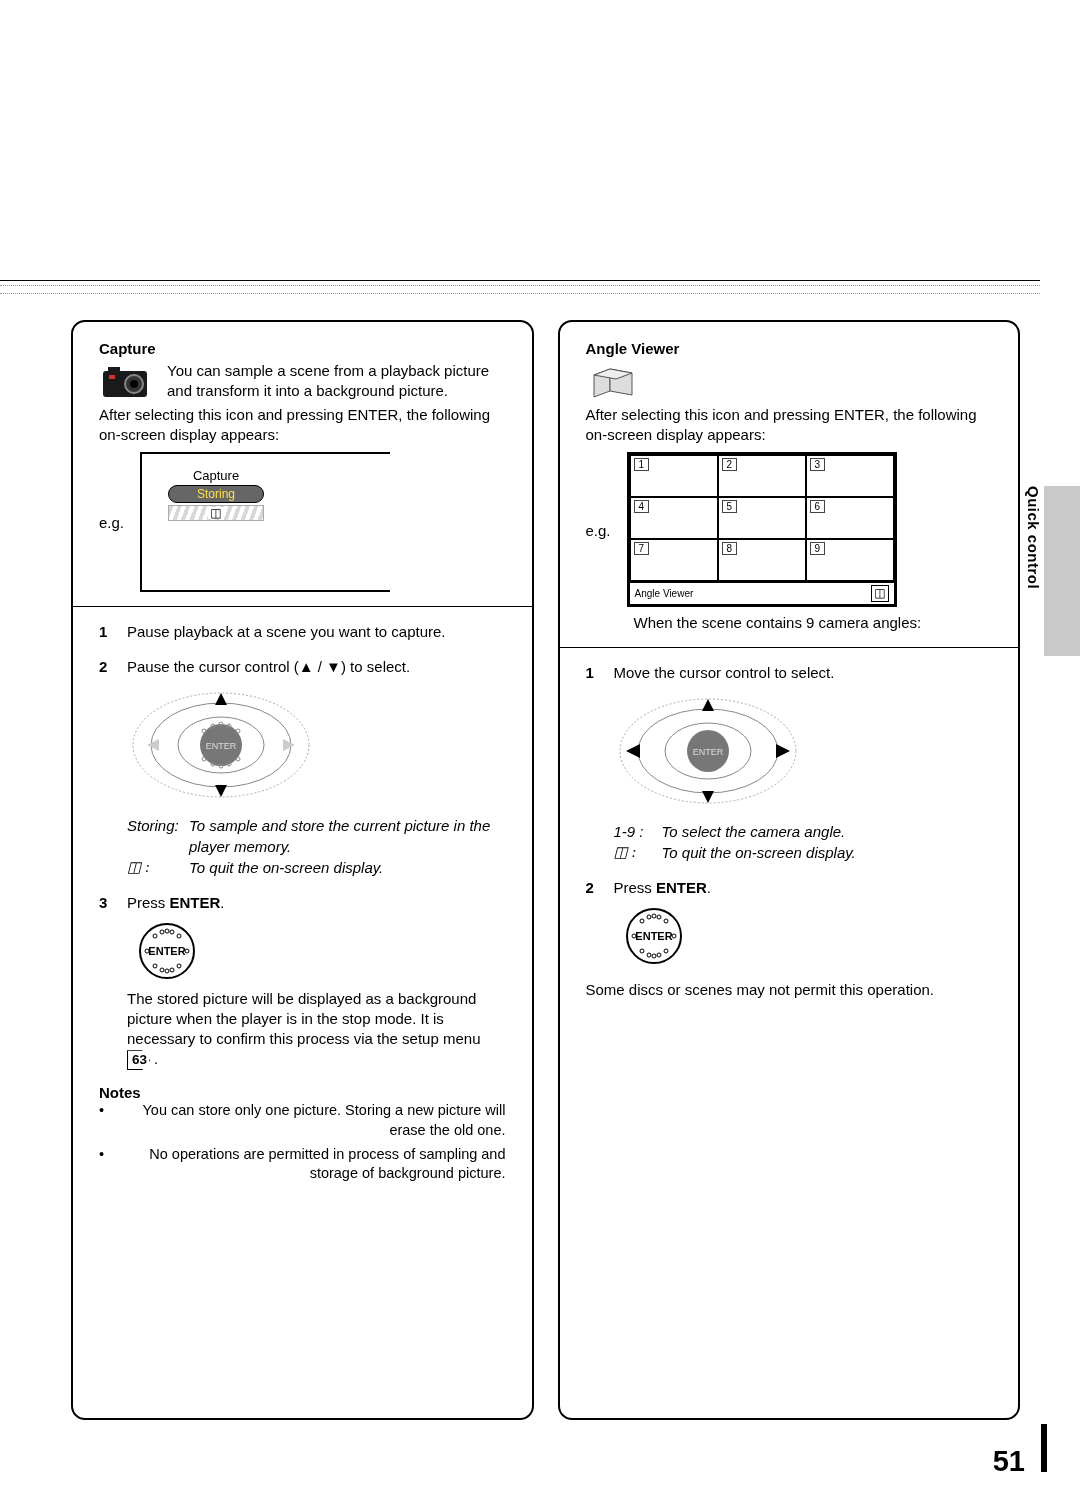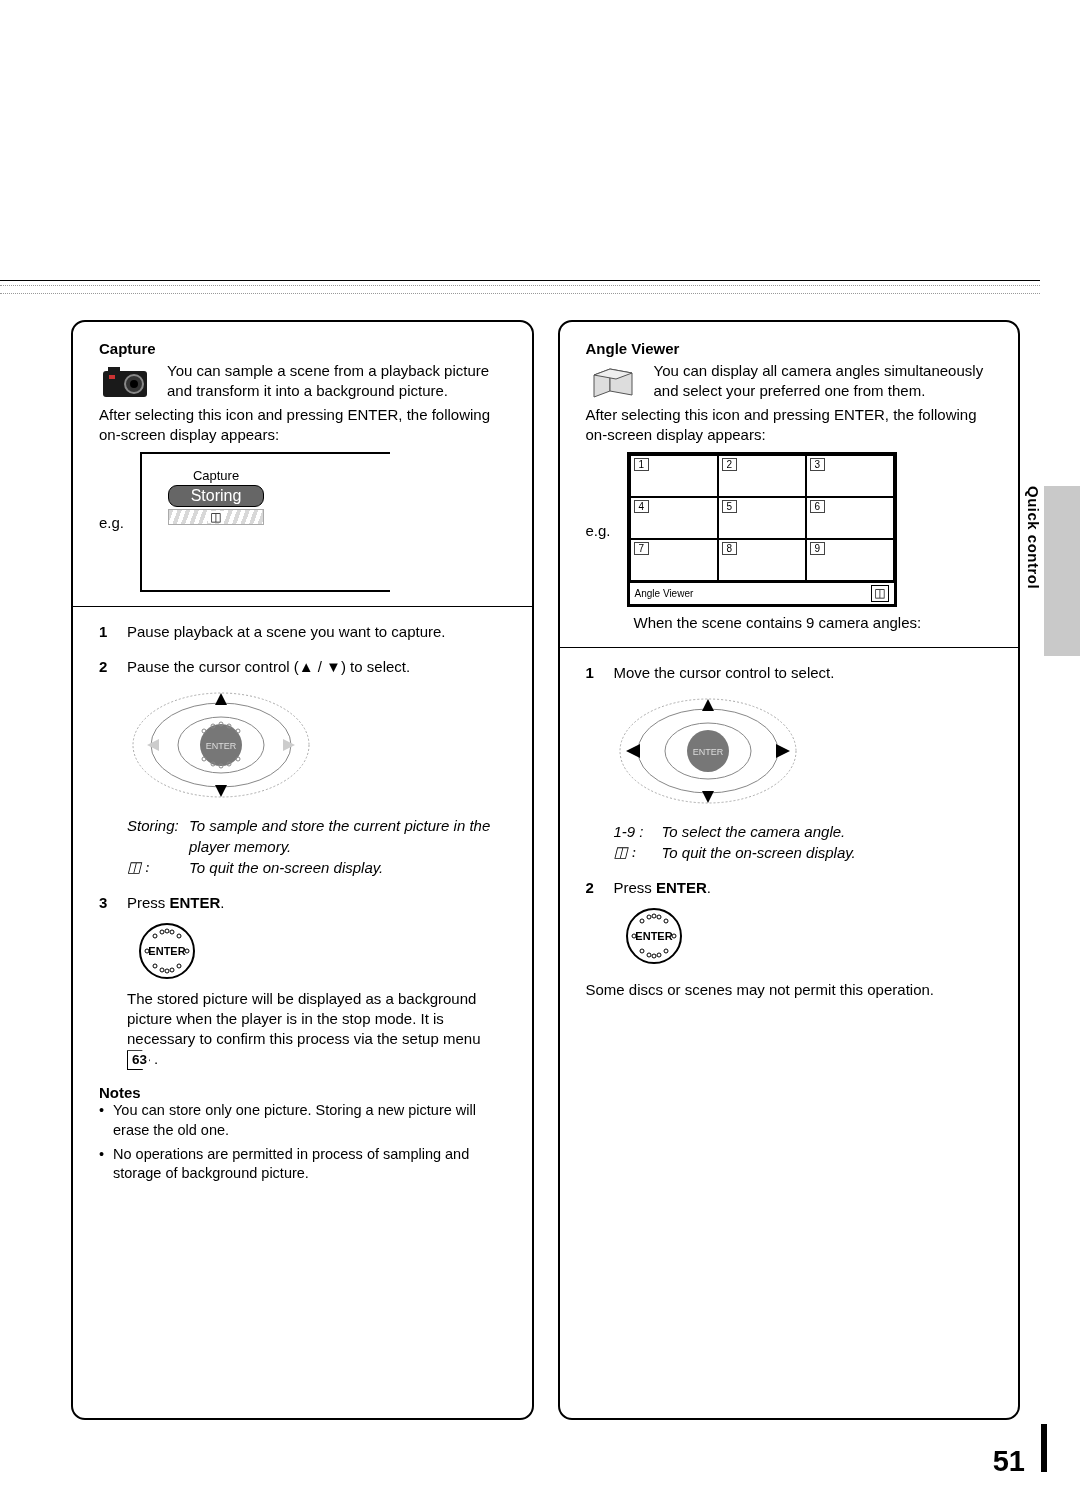--- a/index.html
+++ b/index.html
@@ -57,22 +57,22 @@
     position: relative;
   }
   .cap-dialog {
     position: absolute; top: 14px; left: 26px;
     width: 96px;
     text-align: center;
   }
   .cap-dialog .t1 { font-size: 13px; }
   .cap-pill {
     border: 1px solid #000; border-radius: 9px;
-    background: #666; color: #ffffff;
-    font-size: 16px; padding: 1px 4px;
+    background: #666; color: #fde047;
+    font-size: 12px; padding: 1px 4px;
     margin: 2px 0;
   }
   .cap-strip {
     height: 16px;
     background: repeating-linear-gradient(110deg,#d8d8d8 0 4px,#fff 4px 8px);
     border: 1px solid #aaa;
     display: flex; align-items: center; justify-content: center;
   }
   .cap-strip span { background:#fff; font-size:12px; padding:0 2px; line-height:1; }
   .sep-line {
@@ -98,21 +98,21 @@
   }
   .cursor-pad {
     width: 200px; height: 120px;
     margin: 8px 0 10px -6px;
   }
   .defs { margin: 4px 0 12px 0; line-height: 1.4; }
   .defs .row { display: flex; font-style: italic; }
   .defs .k { width: 62px; flex-shrink:0; }
   .notes-hdr { font-weight: bold; margin-top: 6px; }
   ul.bullets { list-style: none; }
-  ul.bullets li { position: relative; padding-left: 14px; line-height: 1.35; font-size: 14.5px; margin-bottom: 4px; }
+  ul.bullets li { position: relative; padding-left: 14px; line-height: 1.35; font-size: 14.5px; margin-bottom: 4px; text-align: right; }
   ul.bullets li::before { content: "•"; position: absolute; left: 0; }
   .pgref-wrap {
     display: inline-block;
     border: 1px solid #000;
     padding: 0 2px 0 4px;
     font-weight: bold; font-size: 13.5px;
     clip-path: polygon(0 0,calc(100% - 8px) 0,100% 50%,calc(100% - 8px) 100%,0 100%);
     margin-right: 4px;
   }
   .angle-grid-box {
@@ -299,21 +299,20 @@
     <div class="intro">
       <div class="ico">
         <svg viewBox="0 0 56 44" width="56" height="44">
           <g fill="#ddd" stroke="#555" stroke-width="1">
             <path d="M8 14 L24 8 L24 30 L8 36 Z"></path>
             <path d="M24 8 L46 12 L46 34 L24 30 Z"></path>
             <path d="M8 14 L24 8 L46 12 L30 18 Z" fill="#eee"></path>
           </g>
         </svg>
       </div>
-      <div class="txt">You can display all camera angles simultaneously and select your preferred one from them.</div>
     </div>
 
     <p class="para">After selecting this icon and pressing ENTER, the following on-screen display appears:</p>
 
     <div class="eg-row">
       <span class="eg-label">e.g.</span>
       <div class="angle-grid-box">
         <div class="angle-grid">
           <div>
               <span>1</span>

